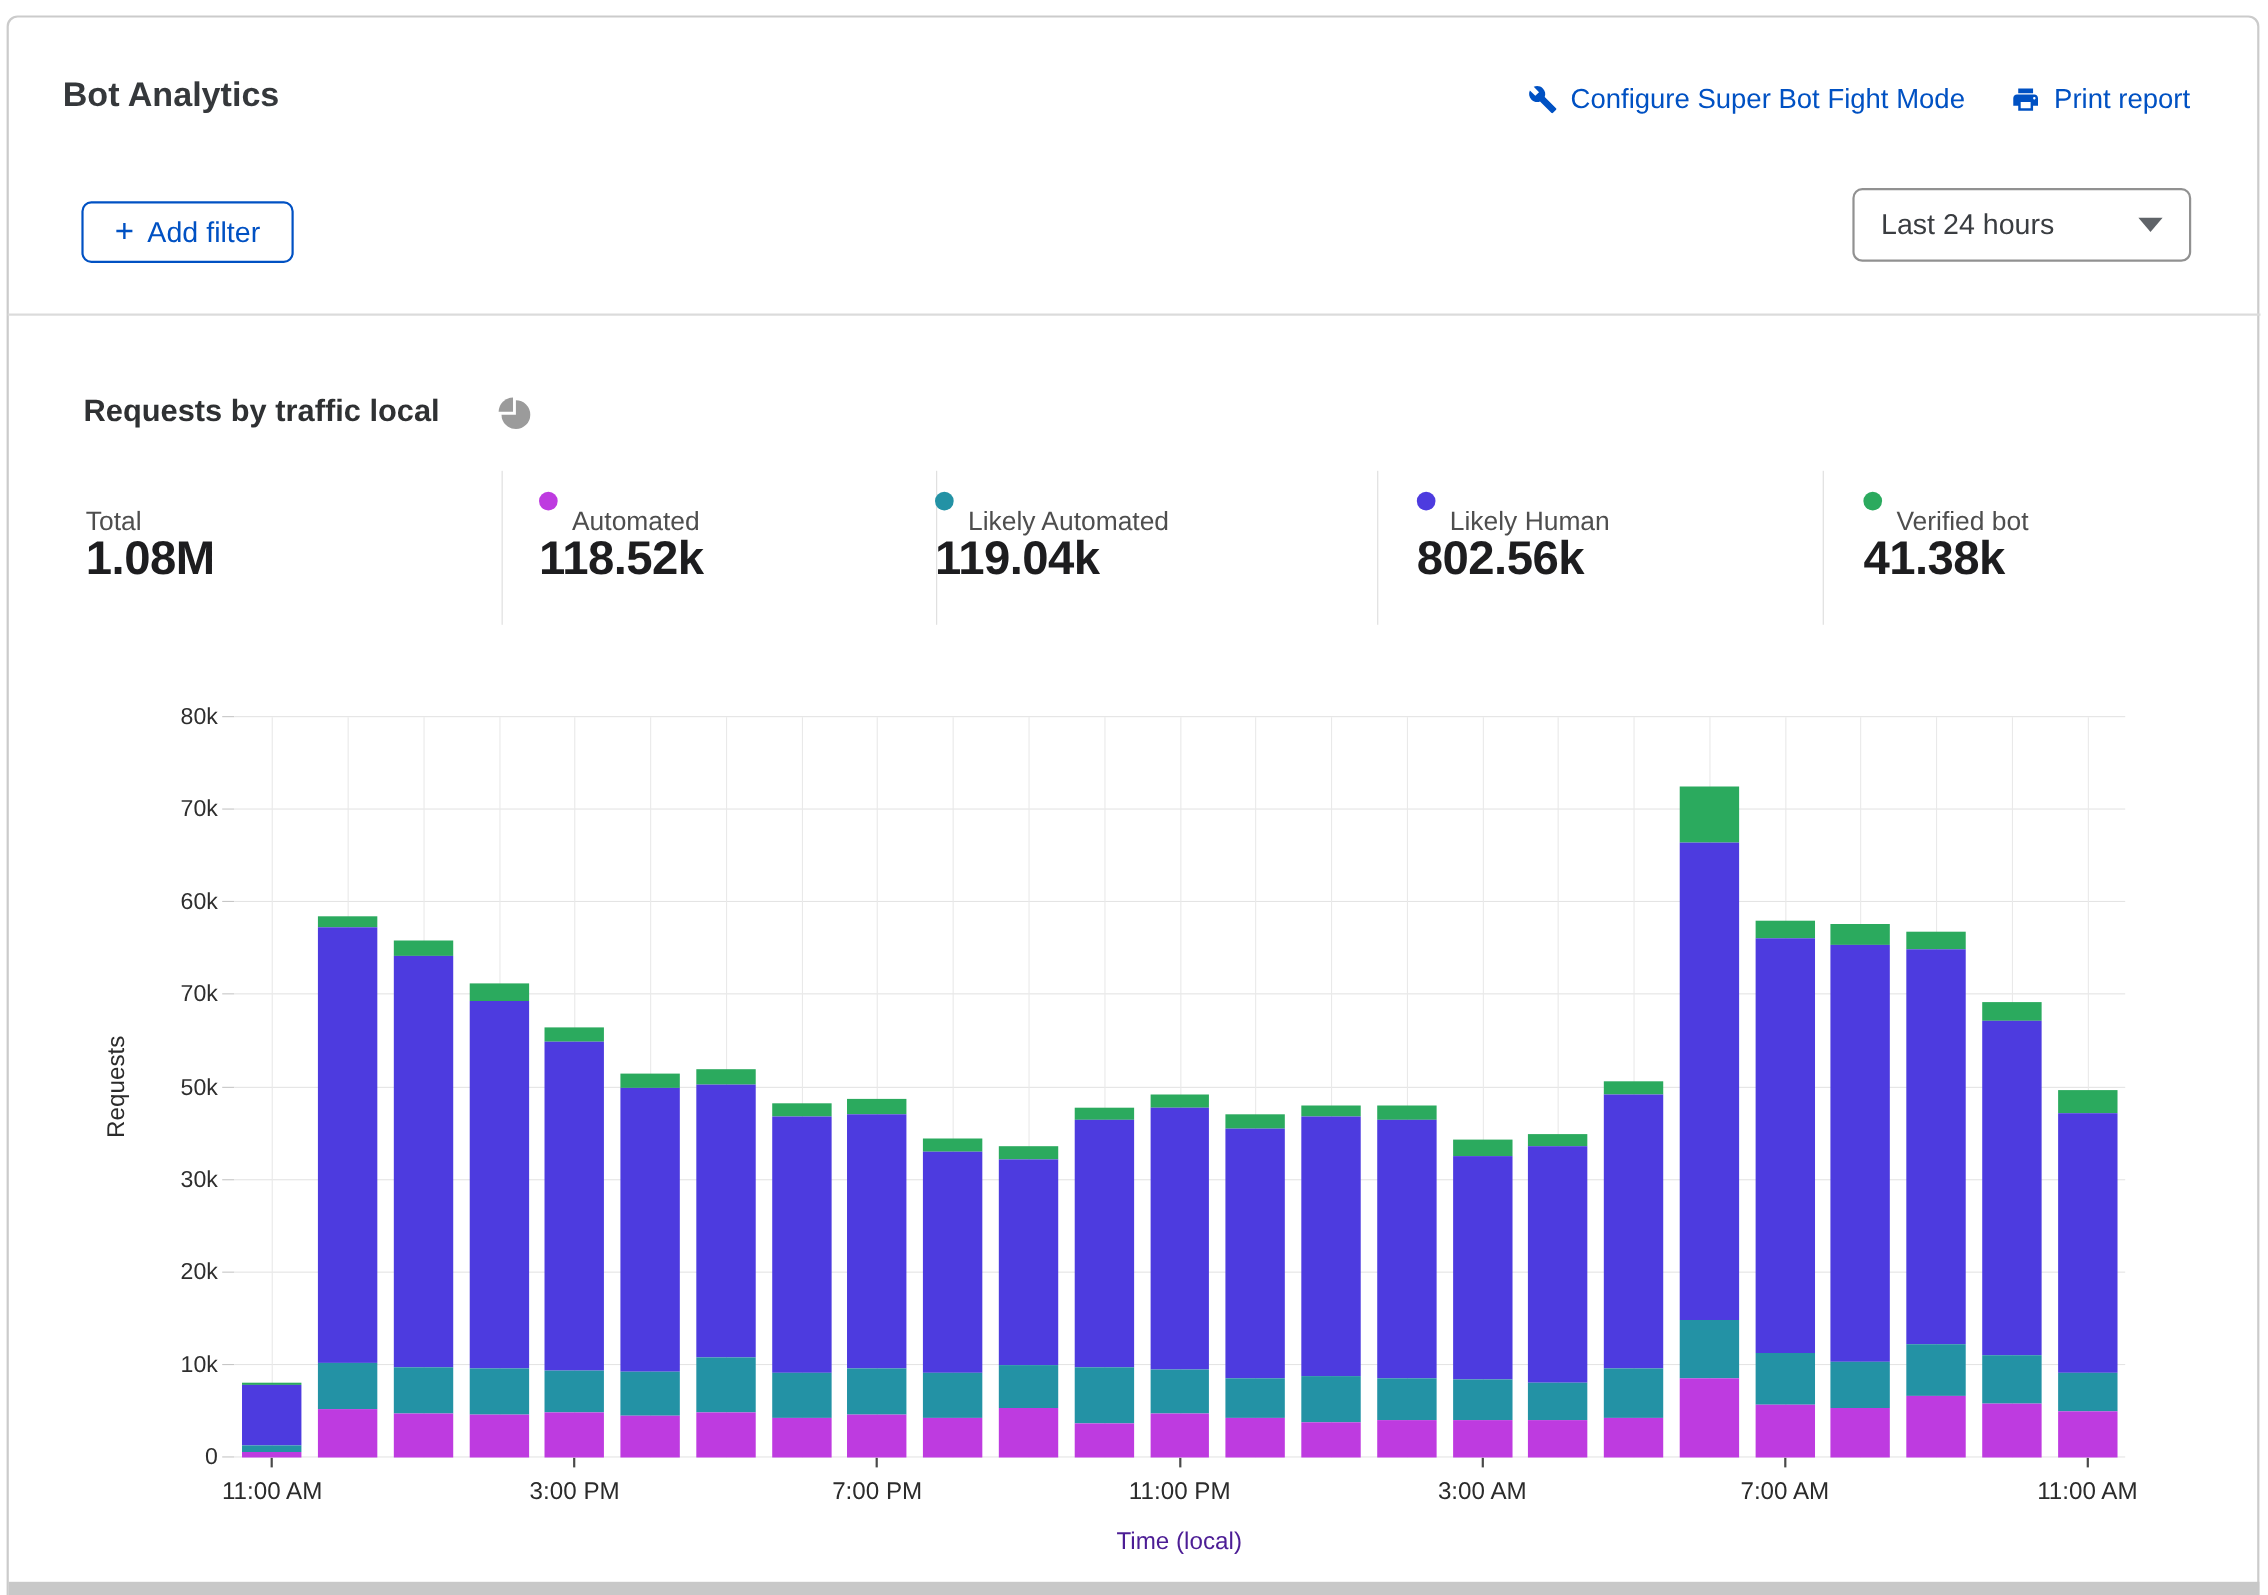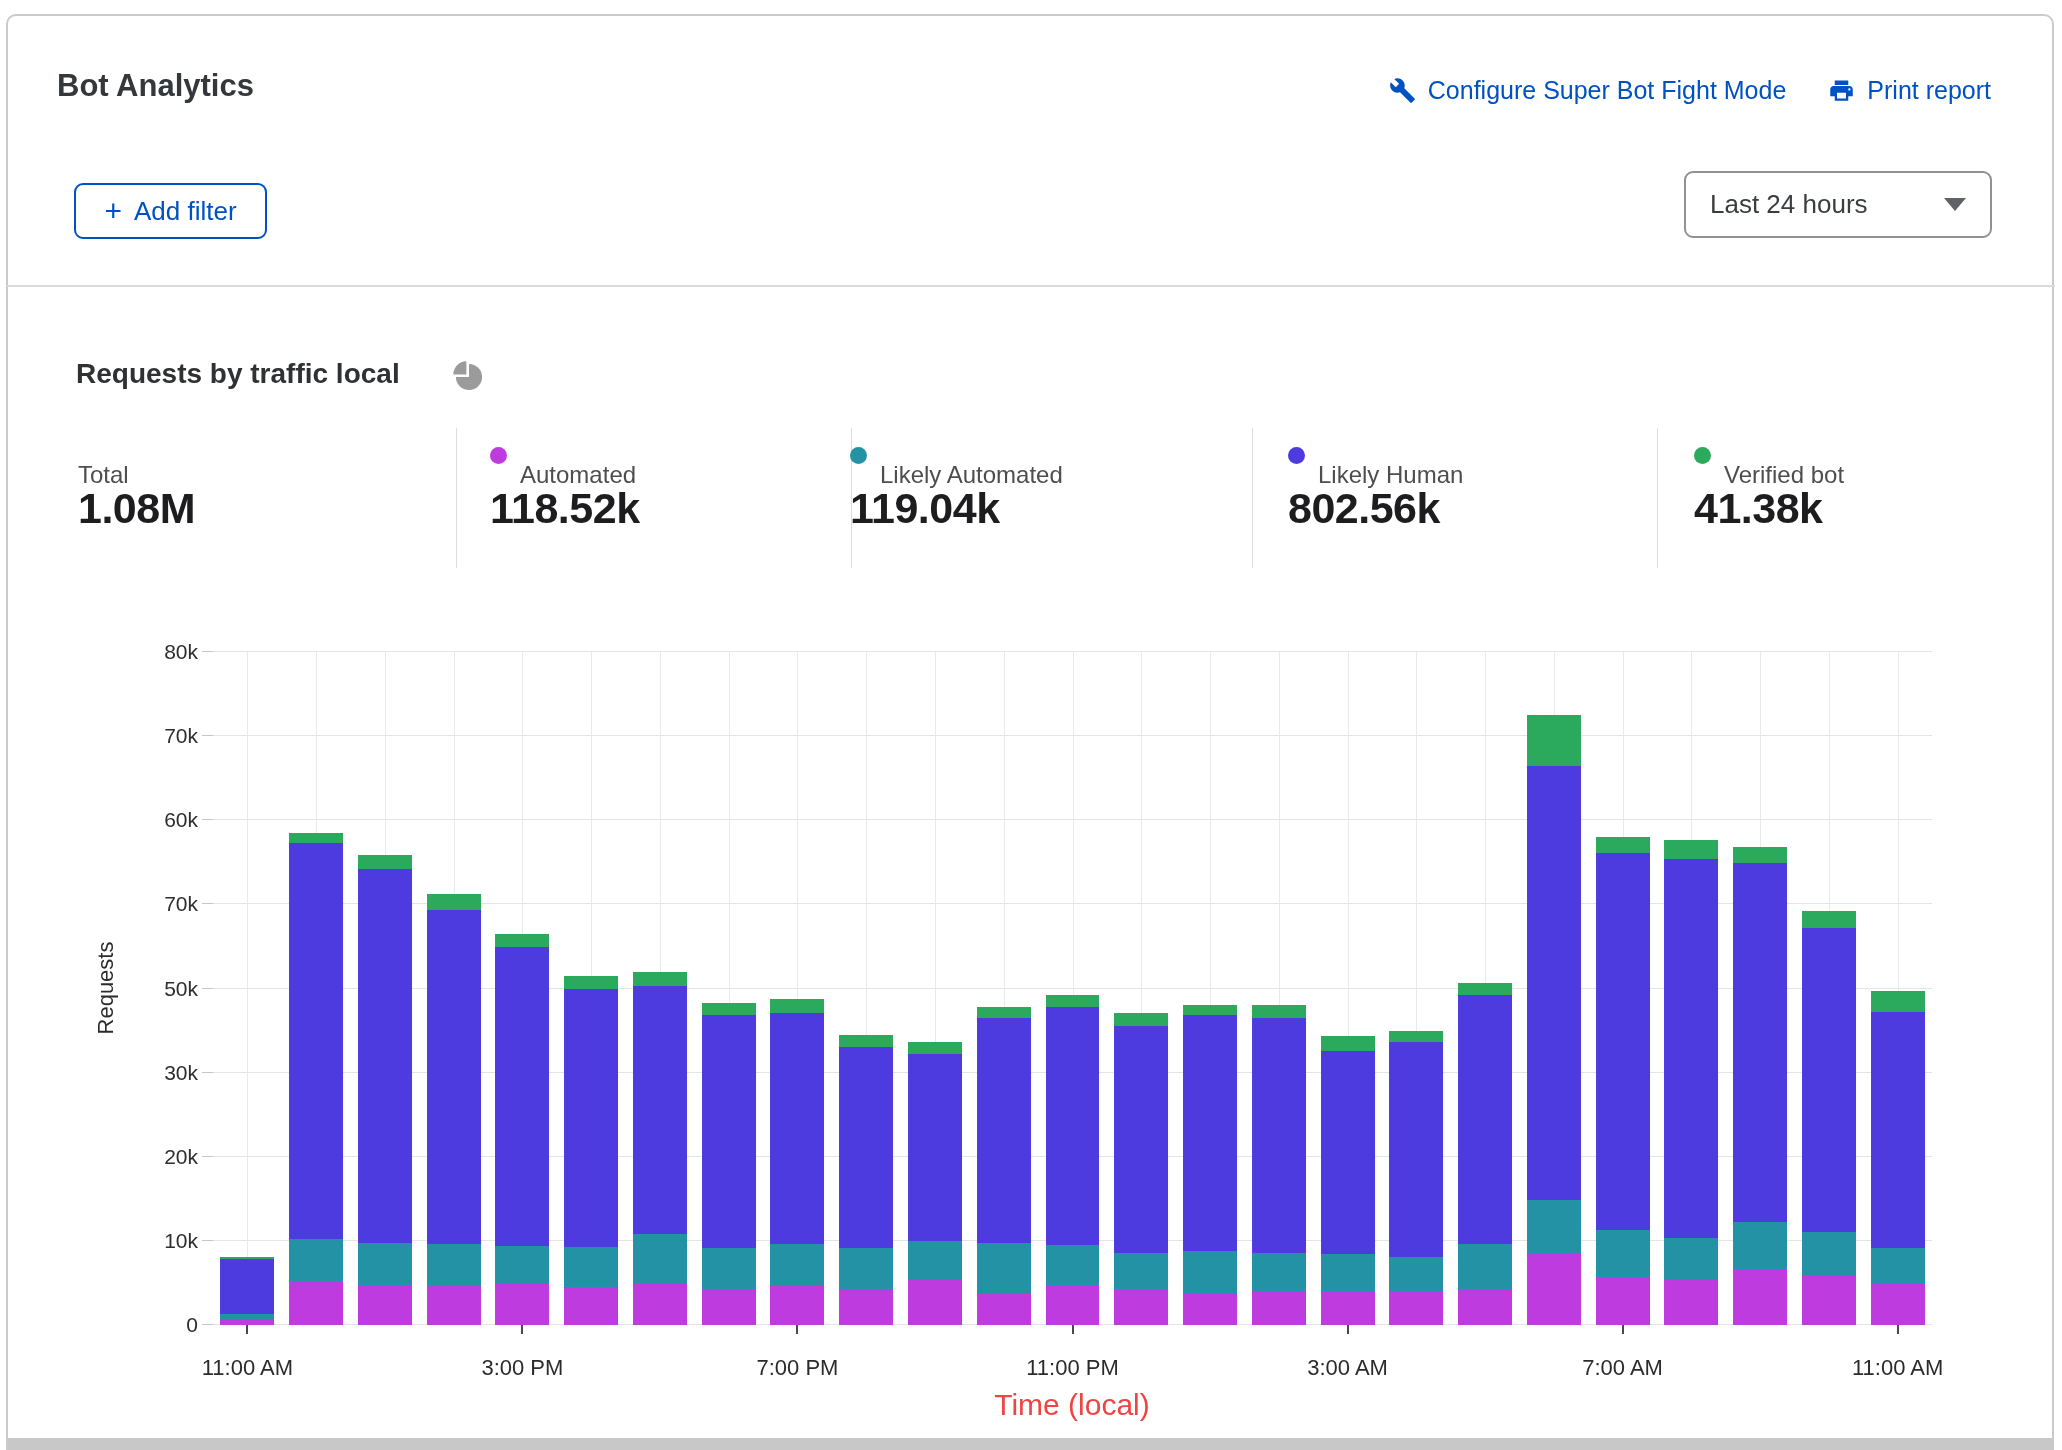--- a/index.html
+++ b/index.html
@@ -38,24 +38,24 @@
   .vgrid{position:absolute;top:0;bottom:0;width:1px;background:#E9E9E9;z-index:1;}
   .ytickmark{position:absolute;left:-11px;width:11px;height:1px;background:#C6C6C6;}
   .y-labels{position:absolute;left:0;top:652px;width:198px;height:673px;}
   .ytick{position:absolute;right:0;font-size:21px;color:#2E2E2E;line-height:22px;}
   .y-axis-title{position:absolute;left:106px;top:988px;transform:translate(-50%,-50%) rotate(-90deg);
         font-size:22px;color:#2B2B2B;white-space:nowrap;}
   .bar{position:absolute;bottom:0;height:100%;width:3.14%;transform:translateX(-50%);
         display:flex;flex-direction:column-reverse;z-index:2;}
   .seg{width:100%;flex:none;}
   .xtick{position:absolute;top:calc(100% + 18px);transform:translateX(-50%);font-size:22px;
-        color:#2B2B2B;white-space:nowrap;margin-top:12px;}
+        color:#2B2B2B;white-space:nowrap;}
   .xtickmark{position:absolute;top:100%;height:9px;width:2px;background:#4A4A4A;transform:translateX(-1px);}
   .x-axis-title{position:absolute;left:1072px;top:1388px;transform:translateX(-50%);
-        font-size:30px;color:#ef4444;}
+        font-size:22px;color:#4c1d95;}
   .bottom-band{position:absolute;left:8px;top:1438px;width:2046px;height:12px;background:#C8C8C8;}
 </style>
 </head>
 <body>
 
 <div class="page">
   <div class="card"></div>
 
   <h1 class="page-title">Bot Analytics</h1>
 

